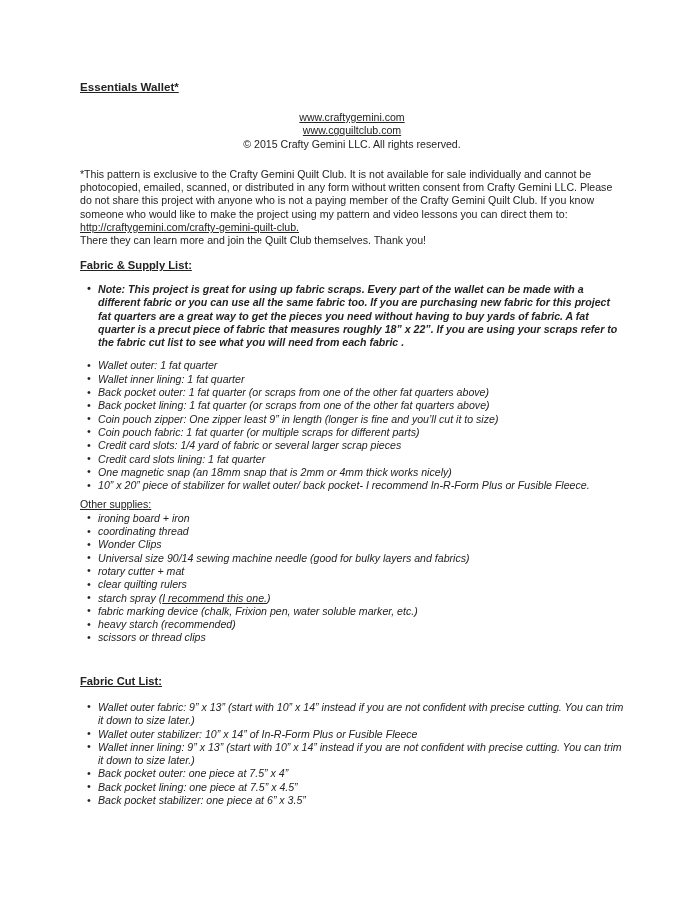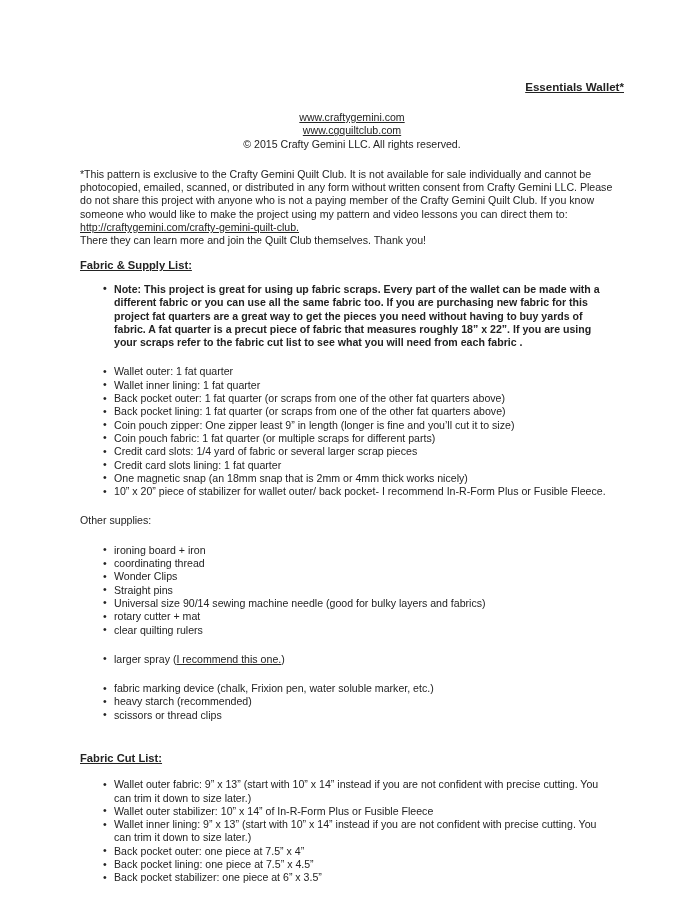--- a/index.html
+++ b/index.html
@@ -10,43 +10,43 @@
     box-sizing: border-box;
     background: #ffffff;
     padding: 80px 76px 0 80px;
     font-family: "Liberation Sans", sans-serif;
     font-size: 10.6px;
     line-height: 13.3px;
     color: #232323;
     overflow: hidden;
   }
   .doc-title {
-    text-align: right;
+    text-align: left;
     font-weight: bold;
     font-size: 11.6px;
     line-height: 14px;
     text-decoration: underline;
   }
   .center-block { text-align: center; margin-top: 17px; }
   .center-block div { margin: 0; }
   .doc-link {
     color: inherit;
     text-decoration: underline;
     cursor: pointer;
   }
   .intro { margin: 17px 0 0 0; }
   .section-heading {
     font-weight: bold;
     font-size: 11.2px;
     text-decoration: underline;
   }
   .mt-supply { margin-top: 11px; }
   .mt-cut { margin-top: 30px; }
-  .subheading { margin-top: 6px; }
-  ul { margin: 16px; padding: 0 0 0 6px; list-style: none; }
+  .subheading { text-decoration: underline; margin-top: 6px; }
+  ul { margin: 0; padding: 0 0 0 6px; list-style: none; font-style: italic; }
   .li { position: relative; padding-left: 12px; }
   .li::before { content: "\2022"; position: absolute; left: 1px; top: -0.5px; }
   .note-list { margin-top: 11px; font-weight: bold; }
   .supply-list { margin-top: 10px; }
   .cut-list { margin-top: 13px; }
 </style>
 </head>
 <body>
 
 <div class="page">
@@ -79,27 +79,26 @@
       <li class="li">One magnetic snap (an 18mm snap that is 2mm or 4mm thick works nicely)</li>
       <li class="li">10” x 20” piece of stabilizer for wallet outer/ back pocket- I recommend In-R-Form Plus or Fusible Fleece.</li>
     </ul>
 
   <div class="subheading">Other supplies:</div>
 
   <ul>
       <li class="li">ironing board + iron</li>
       <li class="li">coordinating thread</li>
       <li class="li">Wonder Clips</li>
-      <li class="li">Straight pins</li>
       <li class="li">Universal size 90/14 sewing machine needle (good for bulky layers and fabrics)</li>
       <li class="li">rotary cutter + mat</li>
       <li class="li">clear quilting rulers</li>
     </ul>
   <ul>
-    <li class="li"><span>larger spray (</span><a class="doc-link">I recommend this one.</a><span>)</span></li>
+    <li class="li"><span>starch spray (</span><a class="doc-link">I recommend this one.</a><span>)</span></li>
   </ul>
   <ul>
       <li class="li">fabric marking device (chalk, Frixion pen, water soluble marker, etc.)</li>
       <li class="li">heavy starch (recommended)</li>
       <li class="li">scissors or thread clips</li>
     </ul>
 
   <div class="section-heading mt-cut">Fabric Cut List:</div>
 
   <ul class="cut-list">

